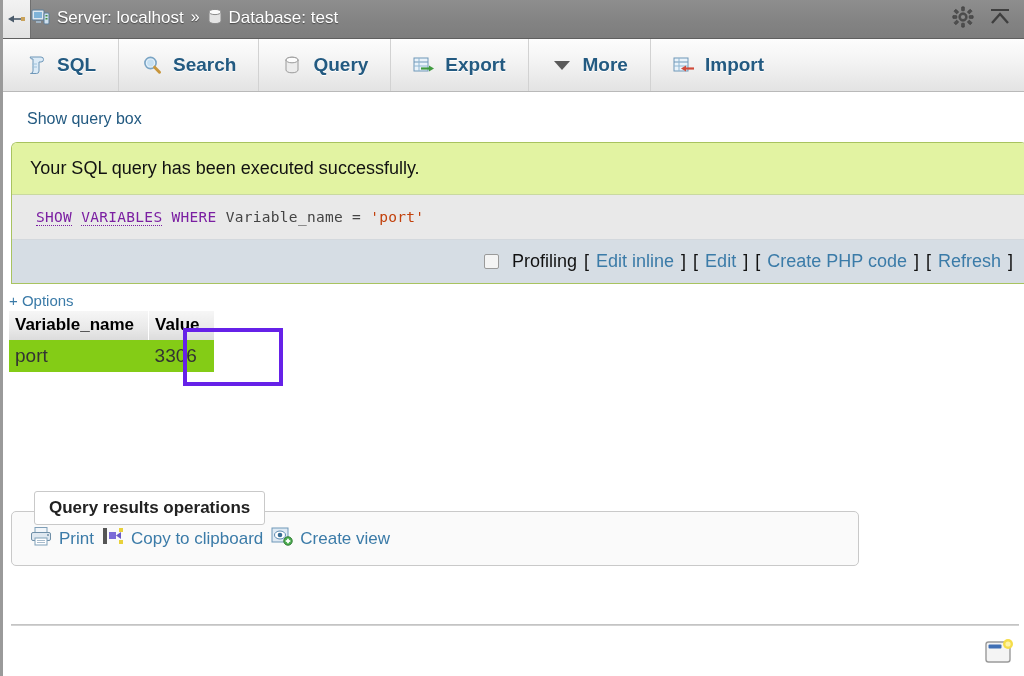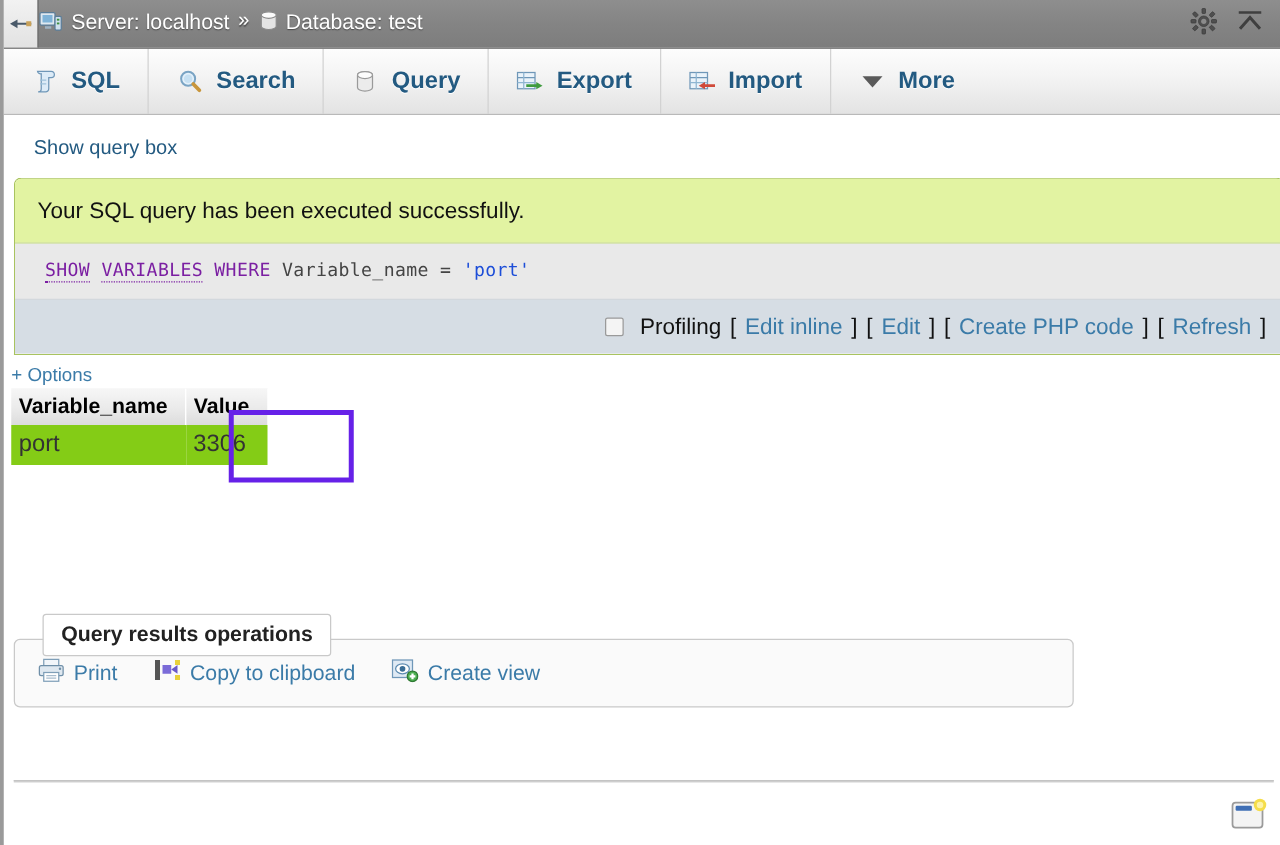--- a/index.html
+++ b/index.html
@@ -108,21 +108,21 @@
     border-bottom: 1px solid #d3d8dd;
   }
   .sql-kw-link {
     color: #7b1fa2;
     border-bottom: 1px dotted #7b1fa2;
     cursor: pointer;
   }
   .sql-kw { color: #7b1fa2; }
   .sql-ident { color: #444444; }
   .sql-op { color: #444444; }
-  .sql-str { color: #1d4ed8; }
+  .sql-str { color: #c2410c; }
 
   .result-footer {
     background: #d6dde4;
     padding: 11px 14px 11px 0;
     display: flex; align-items: center; justify-content: flex-end;
     gap: 7px;
     font-size: 18px;
     color: #111111;
   }
   .profiling-cb {
@@ -189,21 +189,21 @@
     position: absolute;
     left: 22px; top: -21px;
     background: #ffffff;
     border: 1px solid #c9c9c9;
     border-radius: 3px;
     padding: 6px 14px;
     font-size: 17px;
     font-weight: bold;
     color: #222222;
   }
-  .ops-links { display: flex; align-items: flex-end; gap: 21px; }
+  .ops-links { display: flex; align-items: flex-end; gap: 0; }
   .ops-link {
     display: flex; align-items: center; gap: 7px;
     color: #3b7ba8;
     font-size: 17px;
     cursor: pointer;
     white-space: nowrap;
     margin-right: 8px;
   }
 
   .bottom-rule {
@@ -327,39 +327,39 @@
           <line x1="6" y1="3" x2="6" y2="16" stroke="#8fb6d2" stroke-width="1"></line>
           <line x1="8" y1="13.5" x2="18" y2="13.5" stroke="#3f9b3f" stroke-width="2.2"></line>
           <polygon points="21,13.5 16,10.6 16,16.4" fill="#3f9b3f"></polygon>
         </svg>
       </span>
       <span>Export</span>
     </div>
 
     <div class="tab">
       <span class="tab-icon">
+        <svg width="20" height="14" viewBox="0 0 20 14">
+          <polygon points="2,3 18,3 10,12" fill="#5a5a5a"></polygon>
+        </svg>
+      </span>
+      <span>More</span>
+    </div>
+
+    <div class="tab">
+      <span class="tab-icon">
         <svg width="22" height="20" viewBox="0 0 22 20">
           <rect x="1" y="3" width="14" height="13" fill="#eaf3fa" stroke="#6f97b8" stroke-width="1"></rect>
           <line x1="1" y1="7" x2="15" y2="7" stroke="#6f97b8" stroke-width="1"></line>
           <line x1="1" y1="11" x2="15" y2="11" stroke="#8fb6d2" stroke-width="1"></line>
           <line x1="6" y1="3" x2="6" y2="16" stroke="#8fb6d2" stroke-width="1"></line>
           <line x1="11" y1="13.5" x2="21" y2="13.5" stroke="#d04a3a" stroke-width="2.2"></line>
           <polygon points="8,13.5 13,10.6 13,16.4" fill="#d04a3a"></polygon>
         </svg>
       </span>
       <span>Import</span>
-    </div>
-
-    <div class="tab">
-      <span class="tab-icon">
-        <svg width="20" height="14" viewBox="0 0 20 14">
-          <polygon points="2,3 18,3 10,12" fill="#5a5a5a"></polygon>
-        </svg>
-      </span>
-      <span>More</span>
     </div>
   </div>
 
   <div class="content">
 
     <div class="show-query-box">Show query box</div>
 
     <div class="result-panel">
 
       <div class="result-success">Your SQL query has been executed successfully.</div>

